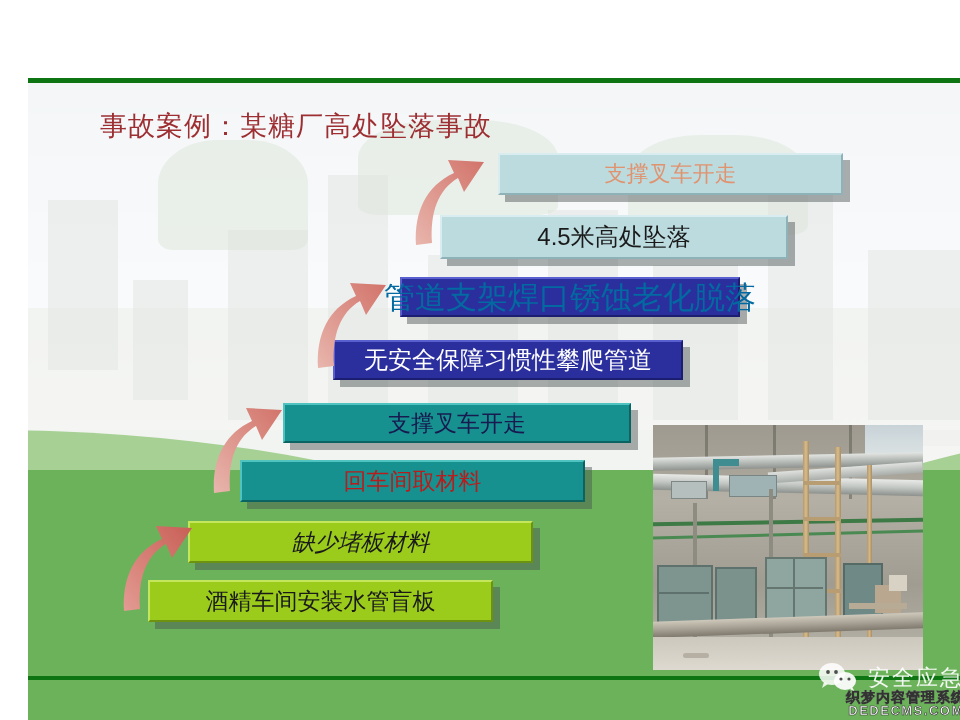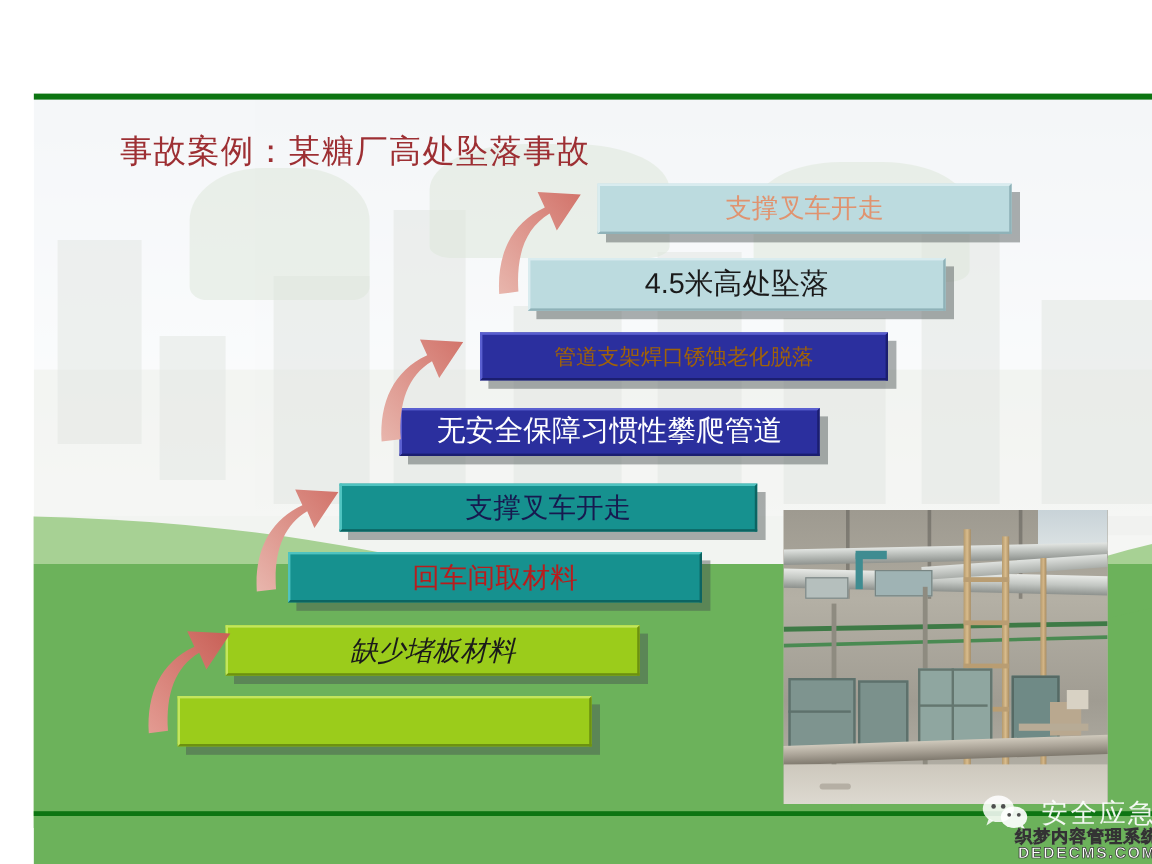--- a/index.html
+++ b/index.html
@@ -315,21 +315,21 @@
 
   <div class="bar lightblue" id="bar1" style="left:412px; top:215px; width:348px; height:44px;">
     <div class="bar-shadow"></div>
     <div class="bar-face"></div>
     <span class="bar-label txt-dark" style="font-size: 24px; color: rgb(26, 26, 26);">4.5米高处坠落</span>
   </div>
 
   <div class="bar navy" id="bar2" style="left:372px; top:277px; width:340px; height:40px;">
     <div class="bar-shadow"></div>
     <div class="bar-face"></div>
-    <span class="bar-label txt-white" style="font-size: 18px; color: #a16207;">管道支架焊口锈蚀老化脱落</span>
+    <span class="bar-label txt-white" style="font-size: 31px; color: #0369a1;">管道支架焊口锈蚀老化脱落</span>
   </div>
 
   <div class="bar navy" id="bar3" style="left:305px; top:340px; width:350px; height:40px;">
     <div class="bar-shadow"></div>
     <div class="bar-face"></div>
     <span class="bar-label txt-white" style="font-size: 24px; color: rgb(255, 255, 255);">无安全保障习惯性攀爬管道</span>
   </div>
 
   <div class="bar teal" id="bar4" style="left:255px; top:403px; width:348px; height:40px;">
     <div class="bar-shadow"></div>
@@ -345,20 +345,21 @@
 
   <div class="bar lime" id="bar6" style="left:160px; top:521px; width:345px; height:42px;">
     <div class="bar-shadow"></div>
     <div class="bar-face"></div>
     <span class="bar-label txt-dark" style="font-size: 23px; color: rgb(26, 26, 26); font-style: italic;">缺少堵板材料</span>
   </div>
 
   <div class="bar lime" id="bar7" style="left:120px; top:580px; width:345px; height:42px;">
     <div class="bar-shadow"></div>
     <div class="bar-face"></div>
+    <span class="bar-label txt-dark" style="font-size: 23px; color: rgb(26, 26, 26);">酒精车间安装水管盲板</span>
   </div>
 
   <div class="photo">
     <div class="p-wall"></div>
 
     <div class="p-el" style="left:0; top:0; width:100%; height:26%;
          background:linear-gradient(180deg,#9e9a90,#aca89d);"></div>
 
     <div class="p-el" style="left:52px; top:0; width:3px; height:30%; background:rgba(90,88,82,.5);"></div>
     <div class="p-el" style="left:120px; top:0; width:3px; height:30%; background:rgba(90,88,82,.5);"></div>

